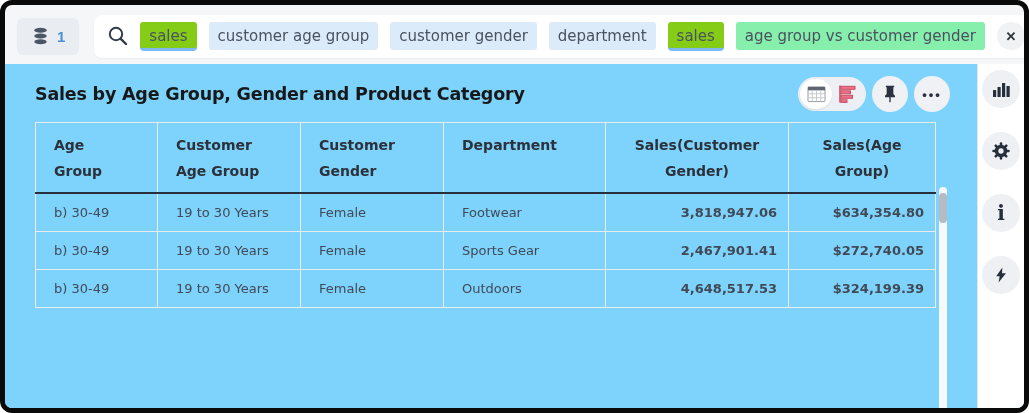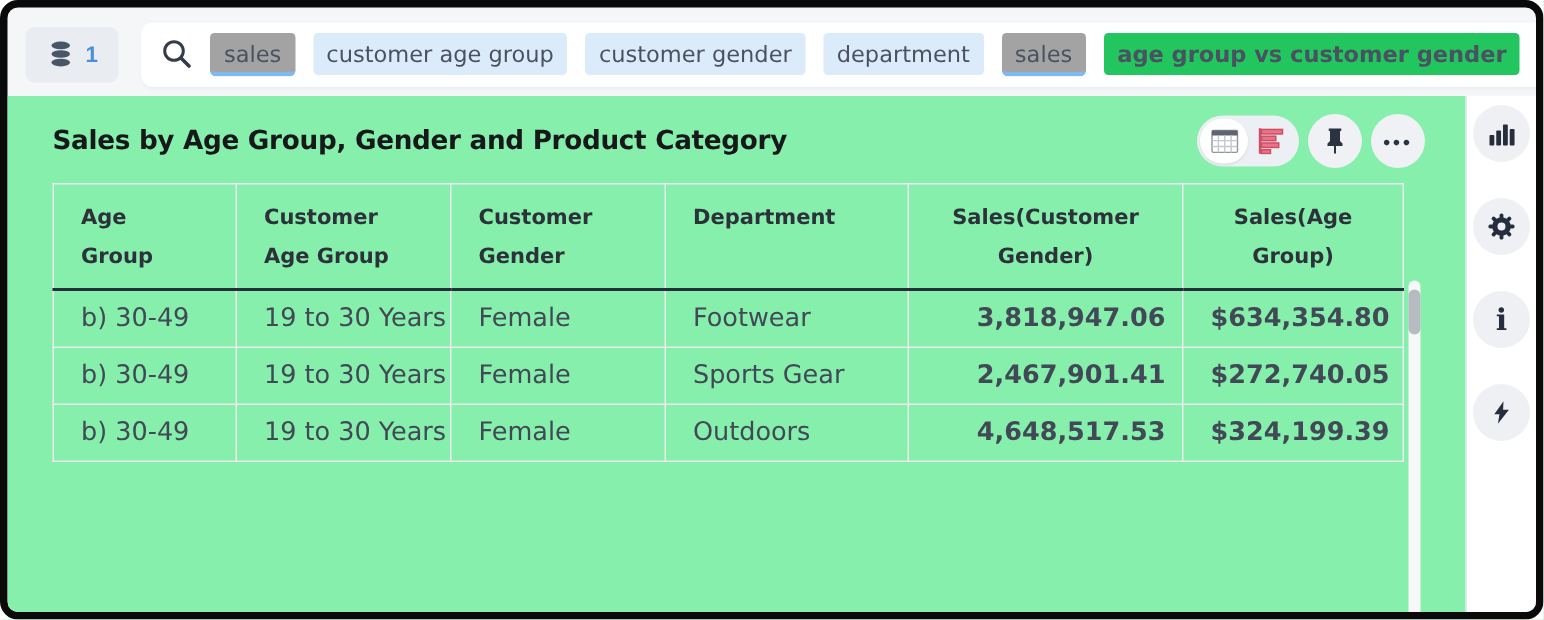--- a/index.html
+++ b/index.html
@@ -21,29 +21,29 @@
     flex: 1; margin-left: 15px; background: #ffffff; border-radius: 8px;
     height: 43px; display: flex; align-items: center; padding: 0 12px 0 13px;
     box-shadow: 0 1px 2px rgba(0,0,0,0.04);
   }
   .searchbar .mag { margin-right: 11px; flex: 0 0 auto; display: flex; }
   .token {
     font-size: 15px; color: #4a5160; padding: 5px 9px; border-radius: 3px;
     margin-right: 12px; white-space: nowrap; cursor: text;
   }
   .token.attribute { background: #dcebfa; }
-  .token.measure { background: #a3a3a3; border-bottom: 3px solid #7eb9f1; padding-bottom: 3px; border-radius: 3px 3px 4px 4px; text-align: right; }
-  .token.phrase { background: #22c55e; font-weight: bold; }
+  .token.measure { background: #84cc16; border-bottom: 3px solid #7eb9f1; padding-bottom: 3px; border-radius: 3px 3px 4px 4px; text-align: right; }
+  .token.phrase { background: #86efac; }
   .clear-btn {
     margin-left: auto; width: 28px; height: 28px; border-radius: 50%;
     background: #f0f2f4; border: none; color: #2b3240; font-size: 13px; font-weight: bold;
     display: flex; align-items: center; justify-content: center; cursor: pointer; flex: 0 0 auto;
   }
   
-  .content { display: flex; background: #86efac; height: 349px; margin-top: 5px; }
+  .content { display: flex; background: #7dd3fc; height: 349px; margin-top: 5px; }
   .main { flex: 1; min-width: 0; padding-left: 30px; }
   .title-row { display: flex; align-items: center; justify-content: space-between; padding: 12px 27px 10px 0; }
   .answer-title { font-size: 17.5px; font-weight: bold; color: #17181a; letter-spacing: -0.2px; }
   .toolbar { display: flex; align-items: center; gap: 6px; }
   .view-toggle { display: flex; align-items: center; background: #eceff3; border-radius: 17px; height: 34px; padding: 2px; }
   .view-toggle button { border: none; background: transparent; width: 32px; height: 30px; border-radius: 15px; display: flex; align-items: center; justify-content: center; cursor: pointer; }
   .view-toggle button.active { background: #ffffff; box-shadow: 0 1px 2px rgba(0,0,0,0.08); }
   .circle-btn {
     width: 36px; height: 36px; border-radius: 50%; background: #eff1f4; border: none;
     display: flex; align-items: center; justify-content: center; cursor: pointer;
@@ -55,21 +55,21 @@
   table { border-collapse: collapse; table-layout: fixed; width: 900px; }
   col.c1{width:122px} col.c2{width:143px} col.c3{width:143px} col.c4{width:162px} col.c5{width:183px} col.c6{width:147px}
   thead th {
     font-size: 14px; font-weight: bold; color: #2c313a; text-align: left;
     white-space: pre-line; line-height: 26px; padding: 9px 12px 8px 18px;
     border-top: 1px solid #e9ebef; border-right: 1px solid #e9ebef; border-left: 1px solid #e9ebef;
     border-bottom: 2px solid #272e3c; vertical-align: top; cursor: pointer; margin-top: 24px;
   }
   thead th:nth-child(5), thead th:nth-child(6) { text-align: center; padding-right: 18px; }
   tbody td {
-    font-size: 17px; color: #424956; height: 38px; padding: 0 12px 0 18px;
+    font-size: 13px; color: #424956; height: 38px; padding: 0 12px 0 18px;
     border-right: 1px solid #e9ebef; border-left: 1px solid #e9ebef; border-bottom: 1px solid #e9ebef;
     white-space: nowrap; overflow: hidden; cursor: pointer;
   }
   tbody td:nth-child(5), tbody td:nth-child(6) { text-align: right; padding-right: 11px; font-weight: bold; }
   .vscroll { position: absolute; left: 904px; top: 65px; width: 8px; height: 238px; background: #f7f8f9; border-radius: 4px; cursor: pointer; }
   .vscroll .thumb { position: absolute; top: 6px; left: 0; width: 8px; height: 30px; background: #b6bac1; border-radius: 4px; cursor: grab; }
   
   .sidebar {
     width: 47px; border-left: 1px solid #e2e5e9; background: #ffffff;
     display: flex; flex-direction: column; align-items: center; padding-top: 6px; gap: 24px; flex: 0 0 auto;

